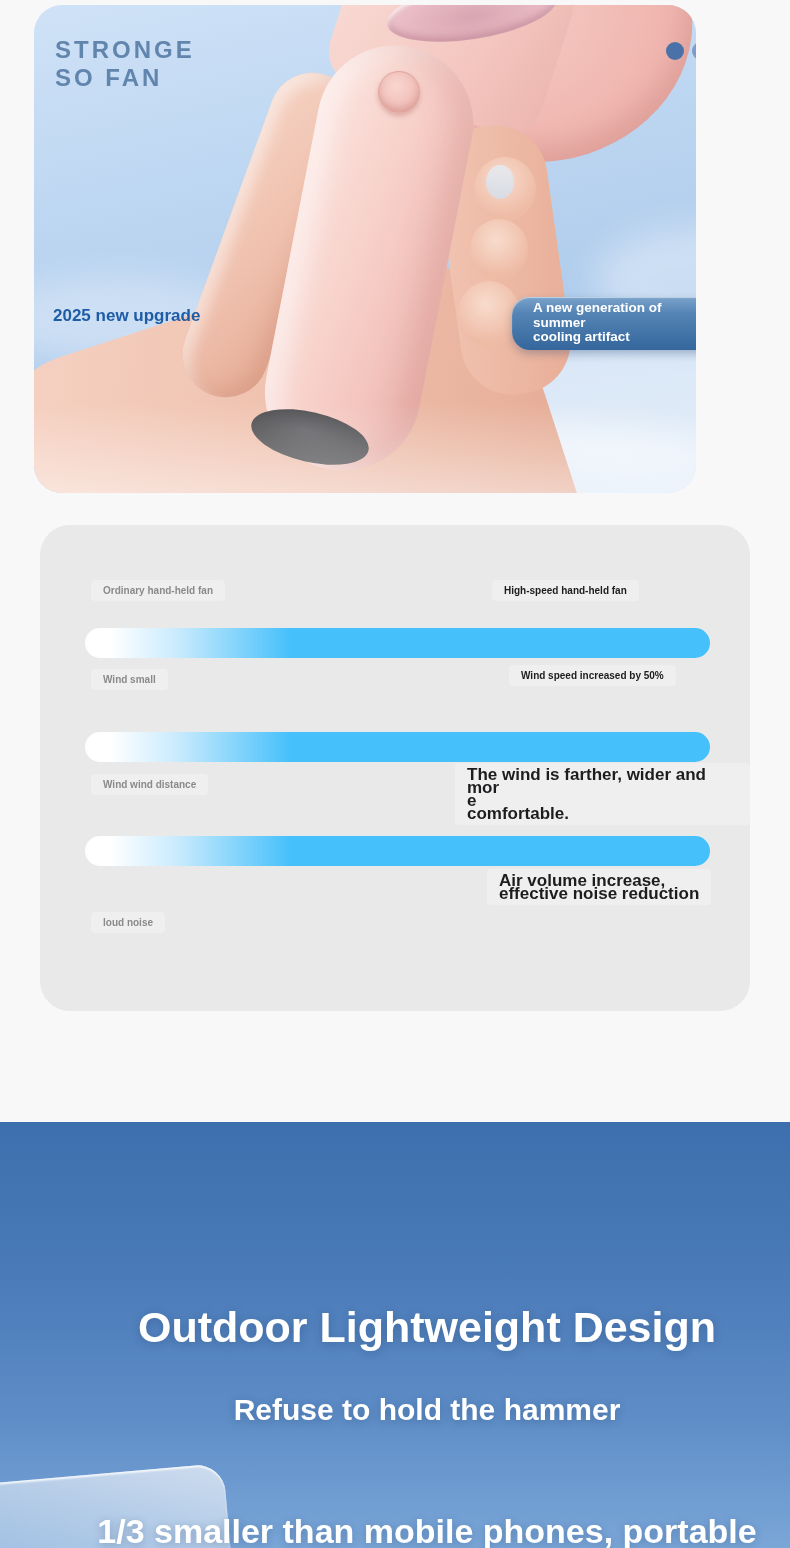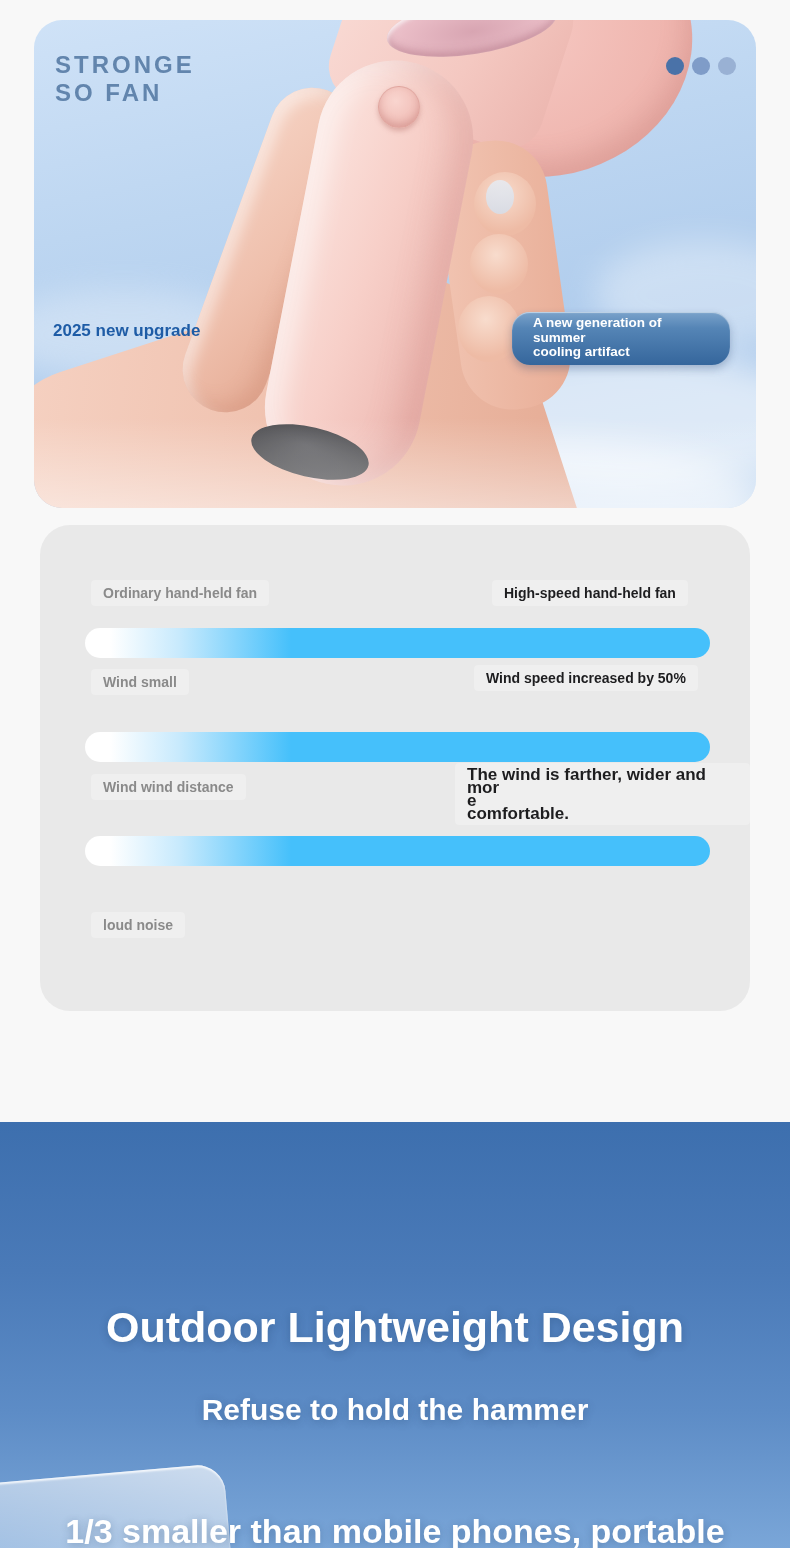--- a/index.html
+++ b/index.html
@@ -1,21 +1,21 @@
 <!DOCTYPE html>
 <html style="--page-bg: #f8f8f8; --card-bg: #e9e9e9; --bar-blue: #45c0fb; --brand-blue: #6285ad; --tag-blue: #1e5ca6; --badge-top: #7ba3cb; --badge-bottom: #35669c; --dot-1: #4a72a8; --dot-2: #7f9cc8; --dot-3: #99b1d4; --label-gray: #8a8a8a; --label-dark: #1d1d1f; --outdoor-top: #3d6fae; --outdoor-bottom: #7aa6d8;"><head>
 <meta charset="utf-8">
 <style>
   * { margin:0; padding:0; box-sizing:border-box; }
   body { font-family:"Liberation Sans", sans-serif; background:#fff; }
   .page { position:relative; width:790px; height:1548px; margin:0 auto;
           background:var(--page-bg,#f8f8f8); overflow:hidden; }
 
   
-  .hero { position:absolute; left:34px; top:20px; width:722px; height:488px;
+  .hero { position:absolute; left:34px; top:5px; width:662px; height:488px;
           border-radius:28px; overflow:hidden;
           background:linear-gradient(168deg,#cfe2f7 0%, #bdd6f1 35%, #aecbec 70%, #b9d3f0 100%); }
   .cloud { position:absolute; border-radius:50%; background:#fff; filter:blur(16px); }
   .cl1 { left:420px; top:330px; width:360px; height:140px; opacity:.55; }
   .cl2 { left:560px; top:220px; width:220px; height:110px; opacity:.35; }
   .cl3 { left:-40px; top:270px; width:260px; height:90px; opacity:.30; }
   .cl4 { left:300px; top:420px; width:420px; height:120px; opacity:.5; }
 
   
   .skin { background:linear-gradient(115deg,#f6d3c4 0%, #efc0ad 55%, #e5ab94 100%); }
@@ -76,39 +76,39 @@
   .badge { position:absolute; left:478px; top:292px; width:218px; min-height:36px;
          border-radius:18px; padding:4px 14px 5px 21px;
          background:linear-gradient(180deg,var(--badge-top,#7ba3cb) 0%, #5585b6 30%, var(--badge-bottom,#35669c) 100%);
          box-shadow:0 4px 8px rgba(25,55,100,.28), inset 0 1px 1px rgba(255,255,255,.55);
          color:#fff; font-size:13.5px; font-weight:700; line-height:14.5px; white-space:pre-line; }
 
   
   .compare { position:absolute; left:40px; top:525px; width:710px; height:486px;
              border-radius:30px; background:var(--card-bg,#e9e9e9); }
   .lbl { position:absolute; padding:5px 12px; border-radius:4px;
-         background:rgba(255,255,255,.28); font-size:14px; font-weight:700; }
+         background:rgba(255,255,255,.28); font-size:10px; font-weight:700; }
   .lbl-l { color:var(--label-gray,#8a8a8a); }
   .lbl-r { color:var(--label-dark,#1d1d1f); }
   .ml  { white-space:pre-line; font-size:17px; line-height:13px; }
   .c-h-left  { left:51px;  top:55px; }
   .c-h-right { left:452px; top:55px; }
   .c-r2-left { left:51px;  top:144px; }
-  .c-r2-right{ left:434px; top:140px; }
+  .c-r2-right{ left:469px; top:140px; }
   .c-r3-left { left:51px;  top:249px; }
   .c-r3-right{ left:415px; top:238px; }
   .c-r4-left { left:51px;  top:352px;margin-top:35px; }
   .c-r4-right{ left:447px; top:344px; }
   .bar { position:absolute; left:45px; width:625px; height:30px; border-radius:15px;
          background:linear-gradient(90deg,#ffffff 0%, #ffffff 4%, #c8eafd 15%, var(--bar-blue,#45c0fb) 33%, var(--bar-blue,#45c0fb) 100%); }
   .bar1 { top:103px; } .bar2 { top:207px; } .bar3 { top:311px; }
 
   
   .outdoor { position:absolute; left:0; top:1122px; width:790px; height:426px; overflow:hidden;
-             background:linear-gradient(180deg,var(--outdoor-top,#3d6fae) 0%, #4a7ab8 35%, #5d8cc6 68%, var(--outdoor-bottom,#7aa6d8) 100%); }
+             background:linear-gradient(180deg,var(--outdoor-top,#3d6fae) 0%, #4a7ab8 35%, #5d8cc6 68%, var(--outdoor-bottom,#7aa6d8) 100%);padding-left:32px; }
   .glass { position:absolute; left:-28px; top:352px; width:258px; height:150px;
            border-radius:0 28px 20px 0; transform:rotate(-5deg);
            background:linear-gradient(195deg, rgba(255,255,255,.68) 0%, rgba(255,255,255,.30) 60%, rgba(255,255,255,.14) 100%);
            box-shadow:inset 0 2px 2px rgba(255,255,255,.8); }
   .o-h1, .o-h2, .o-sub { position:absolute; width:100%; text-align:center; color:#fff;
            font-weight:700; text-shadow:0 2px 8px rgba(25,55,95,.3); }
   .o-h1 { top:181px; font-size:43px; }
   .o-h2 { top:271px; font-size:30px; }
   .o-sub{ top:390px; font-size:34px; }
 </style>
@@ -167,20 +167,22 @@
     <div class="lbl lbl-r c-r2-right">Wind speed increased by 50%</div>
     <div class="bar bar2"></div>
 
     <div class="lbl lbl-l c-r3-left">Wind wind distance</div>
     <div class="lbl lbl-r ml c-r3-right">The wind is farther, wider and mor
 e
 comfortable.</div>
     <div class="bar bar3"></div>
 
     <div class="lbl lbl-l c-r4-left">loud noise</div>
+    <div class="lbl lbl-r ml c-r4-right">Air volume increase,
+effective noise reduction</div>
   </section>
 
   <section class="outdoor">
     <div class="glass"></div>
     <div class="o-h1">Outdoor Lightweight Design</div>
     <div class="o-h2">Refuse to hold the hammer</div>
     <div class="o-sub">1/3 smaller than mobile phones, portable outdoor travel</div>
   </section>
 
 </div>

